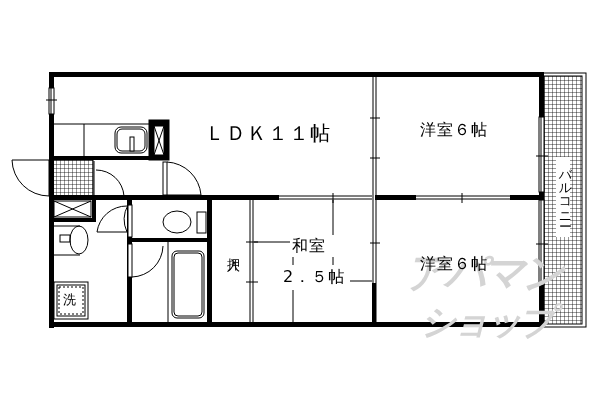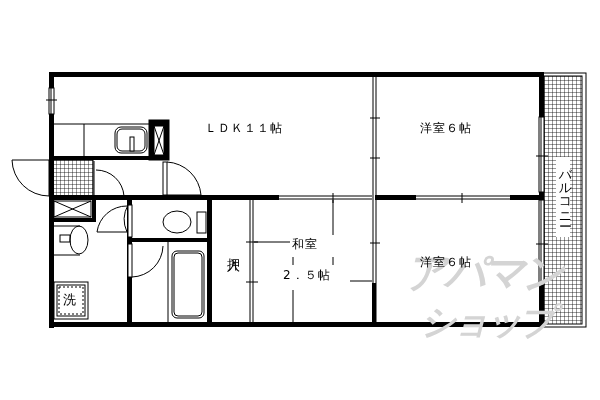--- a/index.html
+++ b/index.html
@@ -1,18 +1,18 @@
 <!DOCTYPE html>
 <html><head>
 <meta charset="utf-8">
 <style>
   html, body { margin:0; padding:0; background:#ffffff; }
   body { width:600px; height:400px; position:relative; overflow:hidden; font-family:"DejaVu Sans", sans-serif; }
   #plan { position:absolute; left:0; top:0; }
-  .room-label { position:absolute; font-family:"DejaVu Sans", sans-serif; color:#000; white-space:nowrap; font-size:12px; letter-spacing:1px; }
+  .room-label { position:absolute; font-family:"DejaVu Sans", sans-serif; color:#000; white-space:nowrap; font-size:16px; letter-spacing:1px; }
   .vertical { writing-mode: vertical-rl; text-orientation: upright; letter-spacing:0; }
   .watermark { position:absolute; font-family:"DejaVu Sans", sans-serif; font-weight:bold; color:#d4d4d4; font-style:italic; white-space:nowrap; pointer-events:none; }
 </style>
 </head>
 <body>
 
 <svg id="plan" width="600" height="400" viewBox="0 0 600 400" xmlns="http://www.w3.org/2000/svg">
   <defs>
     <pattern id="grid" width="4" height="4" patternUnits="userSpaceOnUse">
       <rect width="4" height="4" fill="#fff"></rect>
@@ -149,20 +149,20 @@
   <g stroke="#000" stroke-width="1" fill="none">
     <line x1="168" y1="242" x2="168" y2="322"></line>
     <rect x="172" y="251" width="32" height="67" rx="5" ry="5"></rect>
     <rect x="174" y="253" width="28" height="63" rx="4" ry="4"></rect>
   </g>
 </svg>
 
 <div class="watermark" style="left:405px; top:245px; font-size:42px; letter-spacing:-4px;text-align:center;">アパマン</div>
 <div class="watermark" style="left:420px; top:298px; font-size:36px; letter-spacing:-4px;text-align:right;">ショップ</div>
 
-<div class="room-label" style="left:205px; top:120px; font-size:12px;">ＬＤＫ１１帖</div>
+<div class="room-label" style="left:205px; top:120px; font-size:20px;">ＬＤＫ１１帖</div>
 <div class="room-label" style="left:420px; top:120px;">洋室６帖</div>
 <div class="room-label" style="left:420px; top:254px;">洋室６帖</div>
 <div class="room-label" style="left:292px; top:236px;">和室</div>
 <div class="room-label" style="left:283px; top:267px;">2．５帖</div>
 <div class="room-label vertical" style="left:224px; top:248px; font-size:13px;">押入</div>
 <div class="room-label vertical" style="left:556px; top:160px; font-size:13px;">バルコニー</div>
 <div class="room-label" style="left:63px; top:291px; font-size:13px;">洗</div>
 
 </body></html>

